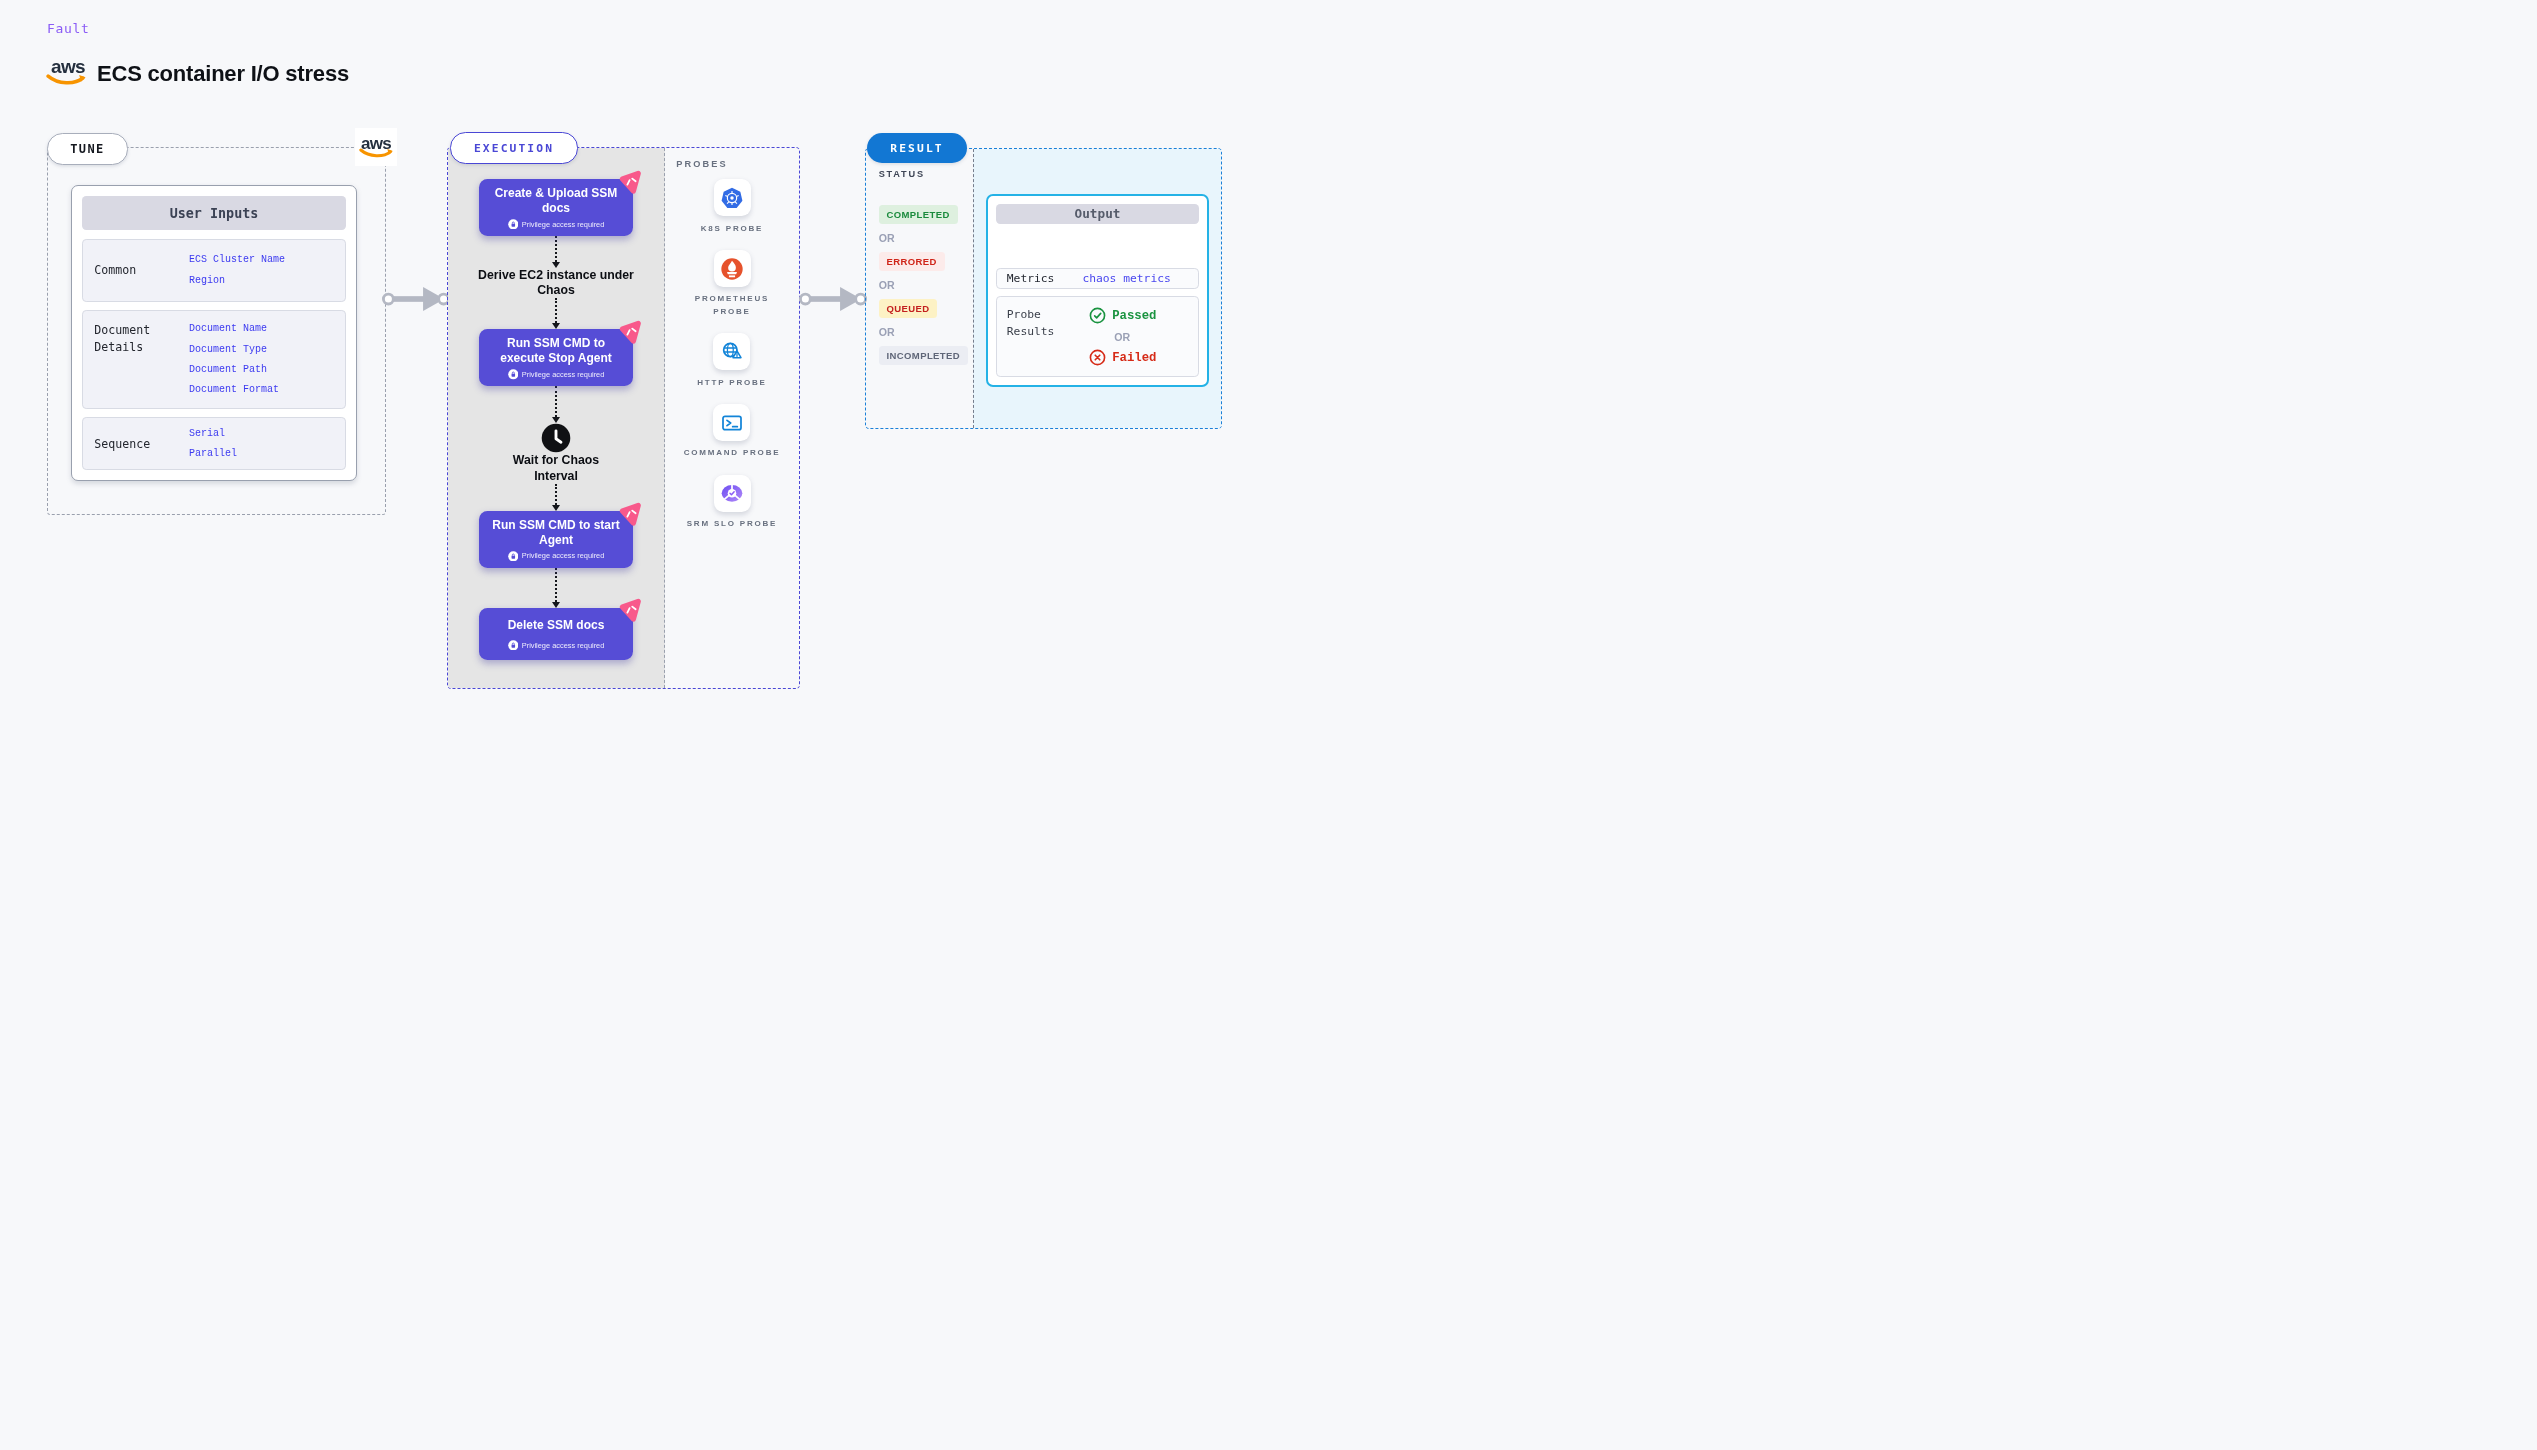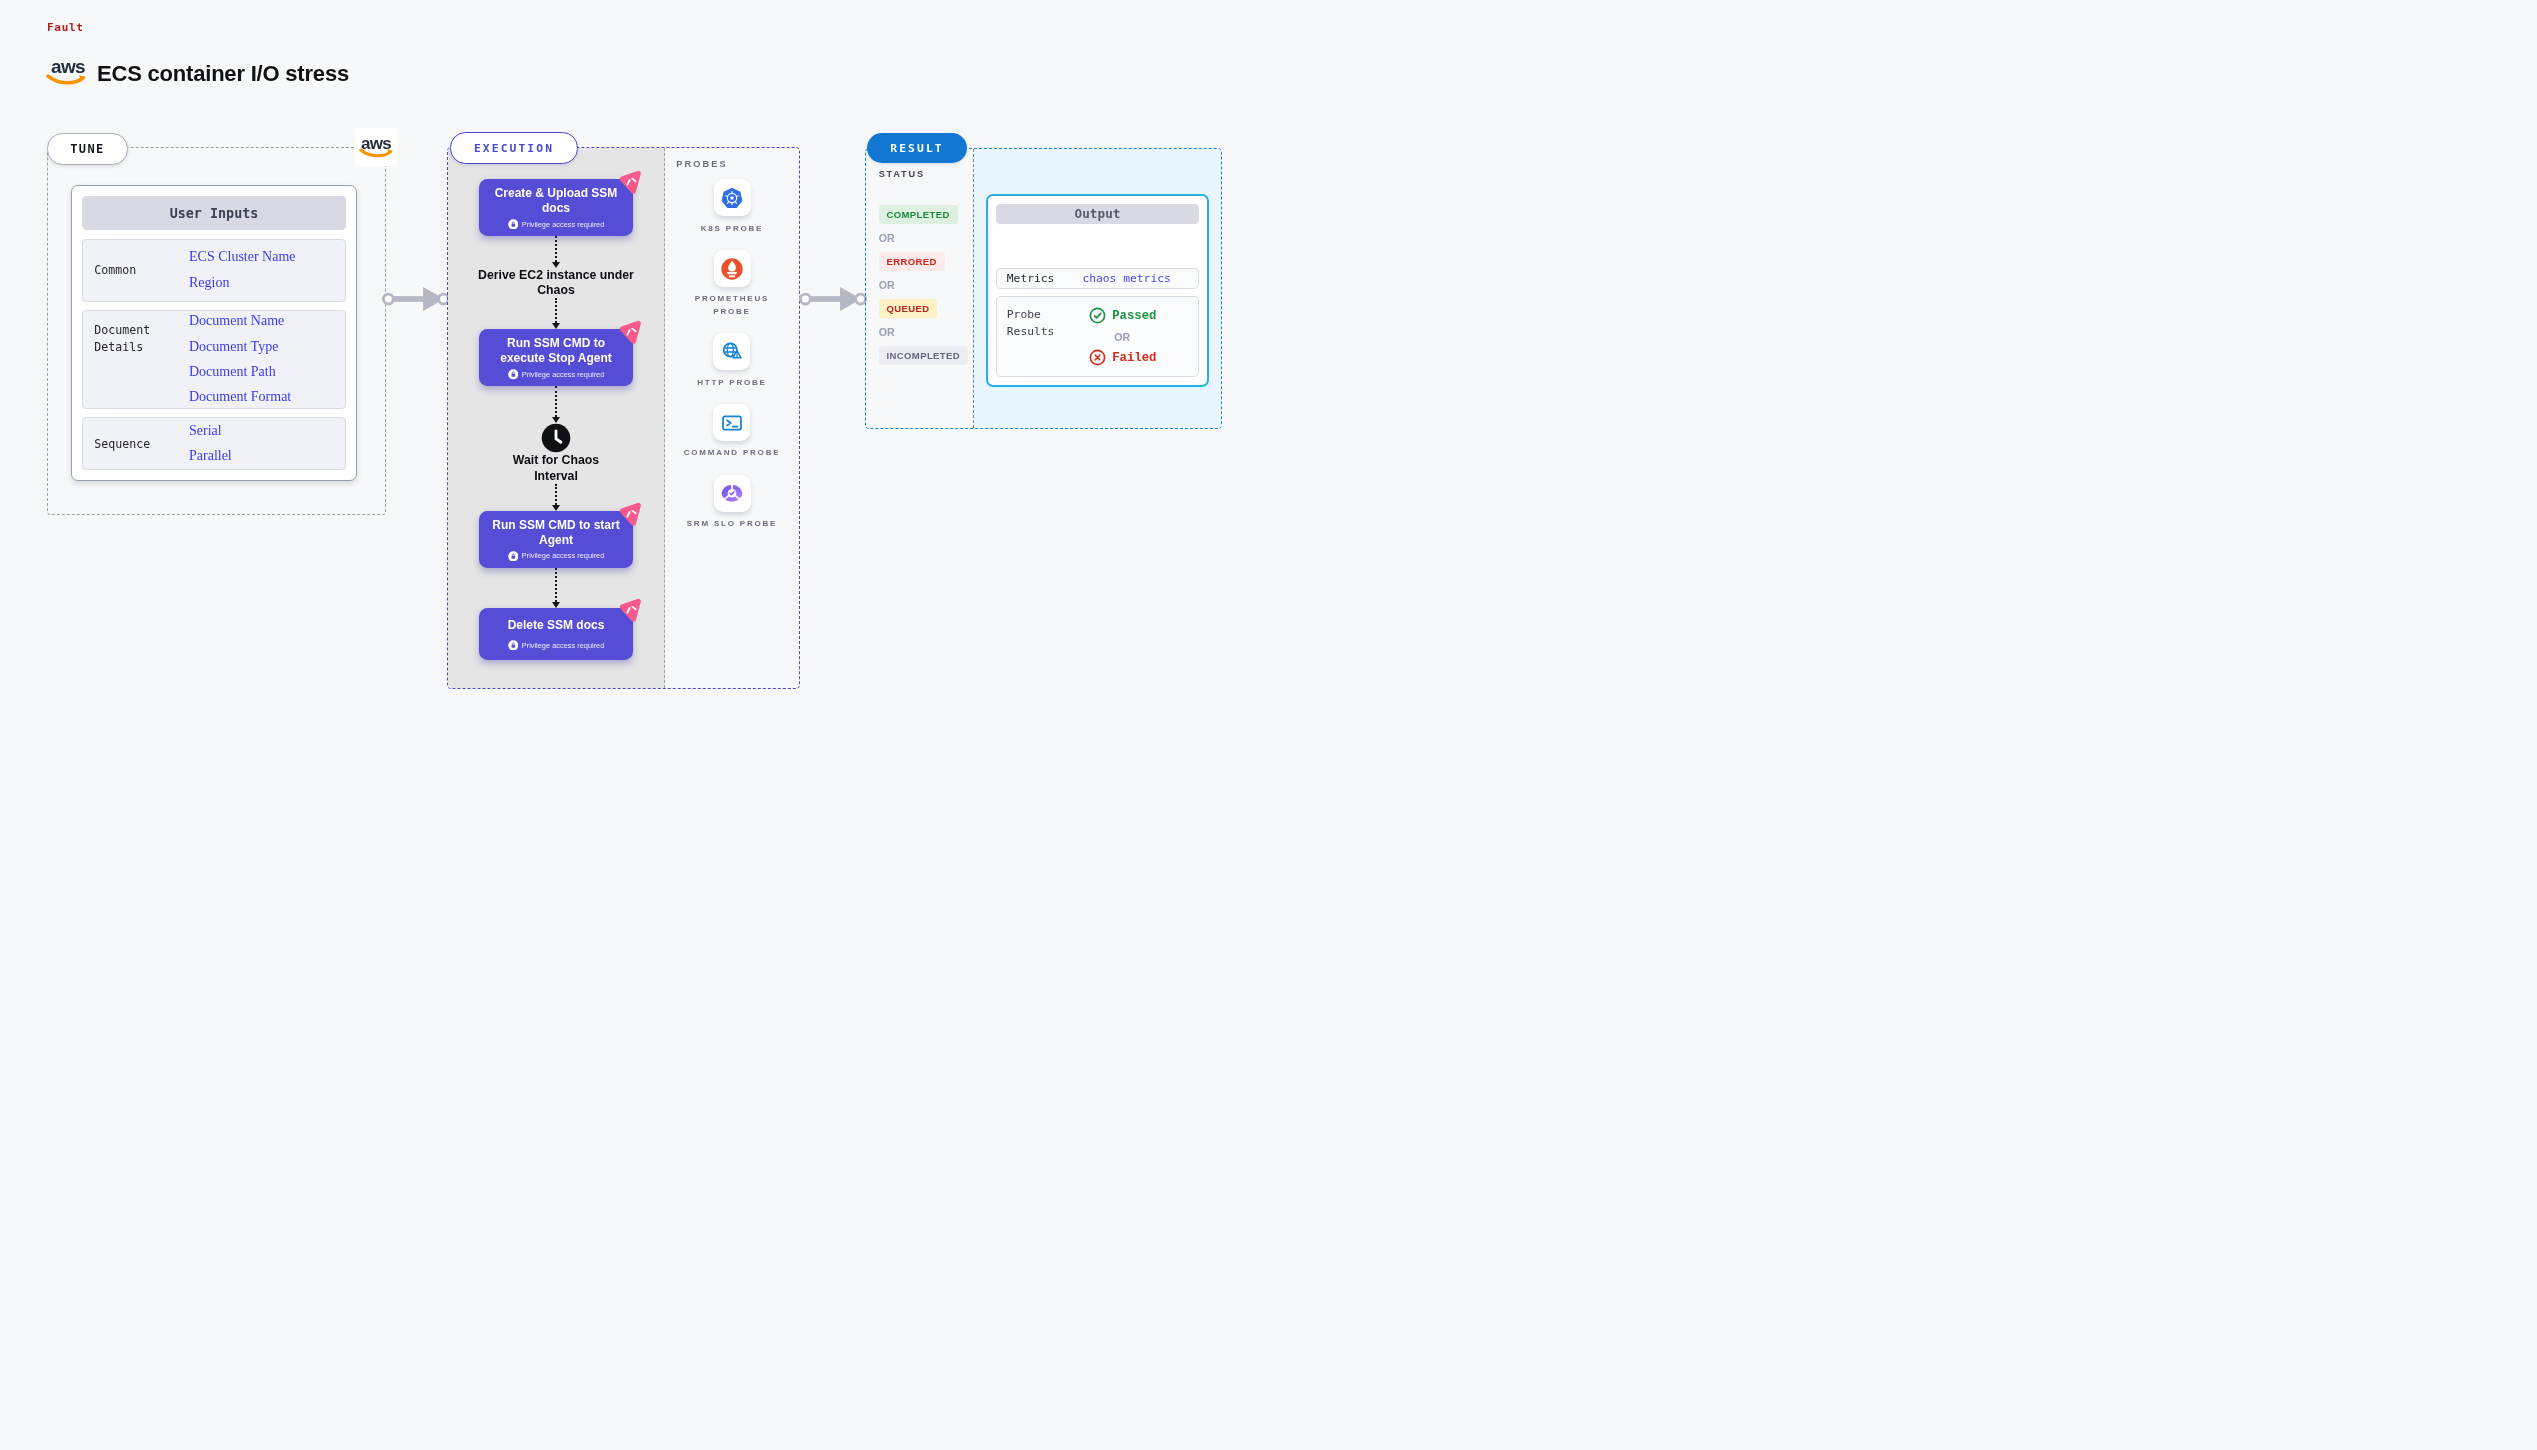--- a/index.html
+++ b/index.html
@@ -1,21 +1,21 @@
 <!DOCTYPE html>
 <html style="font-size:11.3px"><head>
 <meta charset="utf-8">
 <style>
   html,body{margin:0;padding:0;background:#f7f8fa;}
   .canvas{position:relative;width:1269px;height:725px;background:#f7f8fa;
           font-family:"Liberation Sans", sans-serif;overflow:hidden;}
 
   
   .fault-label{position:absolute;left:47px;top:21px;font-family:"DejaVu Sans Mono",monospace;
-               font-size:11px;font-weight:700;color:#b91c1c;letter-spacing:0.7px;}
+               font-size:13px;font-weight:400;color:#8b5cf6;letter-spacing:0.7px;}
   .brand{position:absolute;left:46px;top:58px;width:44px;height:34px;}
   .aws-word{display:block;font-weight:800;font-size:19px;line-height:18.3px;color:#242f3e;letter-spacing:-0.7px;text-align:center;}
   .aws-smile{display:block;margin-top:-2.8px;}
   .page-title{position:absolute;left:97px;top:61px;font-size:22px;font-weight:800;color:#0e1116;letter-spacing:-0.2px;}
 
   
   .pill{position:absolute;height:30px;border-radius:15.5px;display:flex;align-items:center;justify-content:center;
         font-family:"DejaVu Sans Mono",monospace;font-weight:700;z-index:5;box-shadow:0 1.4px 3.5px rgba(90,100,130,.18);}
   .pill-tune{left:47px;top:133px;width:79px;background:#fff;border:1.4px solid #a8aebb;color:#15181f;font-size:12px;letter-spacing:1.4px;}
   .pill-exec{left:450px;top:132px;width:126px;background:#fff;border:1.8px solid #4a47d5;color:#4a47d5;font-size:11.3px;letter-spacing:2.1px;}
@@ -31,21 +31,21 @@
            border:1.4px solid #99a0ae;border-radius:7px;box-shadow:0 2.1px 5px rgba(100,110,130,.22);
            padding:10px;box-sizing:border-box;display:flex;flex-direction:column;gap:8.5px;}
   .ui-head{height:34px;background:#d9d9e3;border-radius:4.2px;display:flex;align-items:center;justify-content:center;
            font-family:"DejaVu Sans Mono",monospace;font-size:13.4px;font-weight:600;color:#3b4254;}
   .ui-row{position:relative;background:#f1f2f8;border:1.1px solid #d8dbe4;border-radius:4.2px;}
   .ui-row-1{height:61px;} .ui-row-2{height:106px;flex:1;} .ui-row-3{height:51px;}
   .row-label{position:absolute;left:11.3px;font-family:"DejaVu Sans Mono",monospace;font-size:11.6px;color:#23262e;line-height:1.45;}
   .lbl-mid{top:50%;transform:translateY(-50%);}
   .lbl-top{top:11.3px;width:71px;}
   .row-vals{position:absolute;left:106px;top:0;bottom:0;display:flex;flex-direction:column;justify-content:center;gap:9.2px;}
-  .val{font-family:Liberation Serif, serif;font-size:14px;color:#3c3af0;white-space:nowrap;}
+  .val{font-family:Liberation Mono, monospace;font-size:10px;color:#3c3af0;white-space:nowrap;}
 
   
   .connector{position:absolute;width:68px;height:34px;}
   .conn-1{left:382px;top:282px;} .conn-2{left:799px;top:282px;}
 
   
   .exec-box{position:absolute;left:447px;top:147px;width:353px;height:542px;border:1.8px dashed #4a47d5;
             border-radius:4.2px;box-sizing:border-box;display:flex;overflow:hidden;}
   .flow-area{width:217px;background:#e5e5e5;border-right:1.4px dashed #9aa0ad;box-sizing:border-box;
              display:flex;flex-direction:column;align-items:center;padding-top:31px;}

